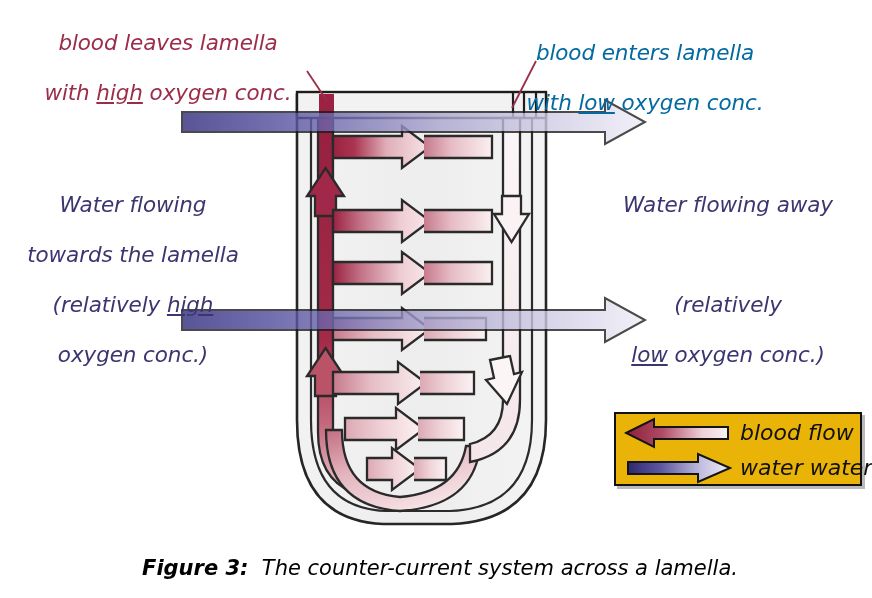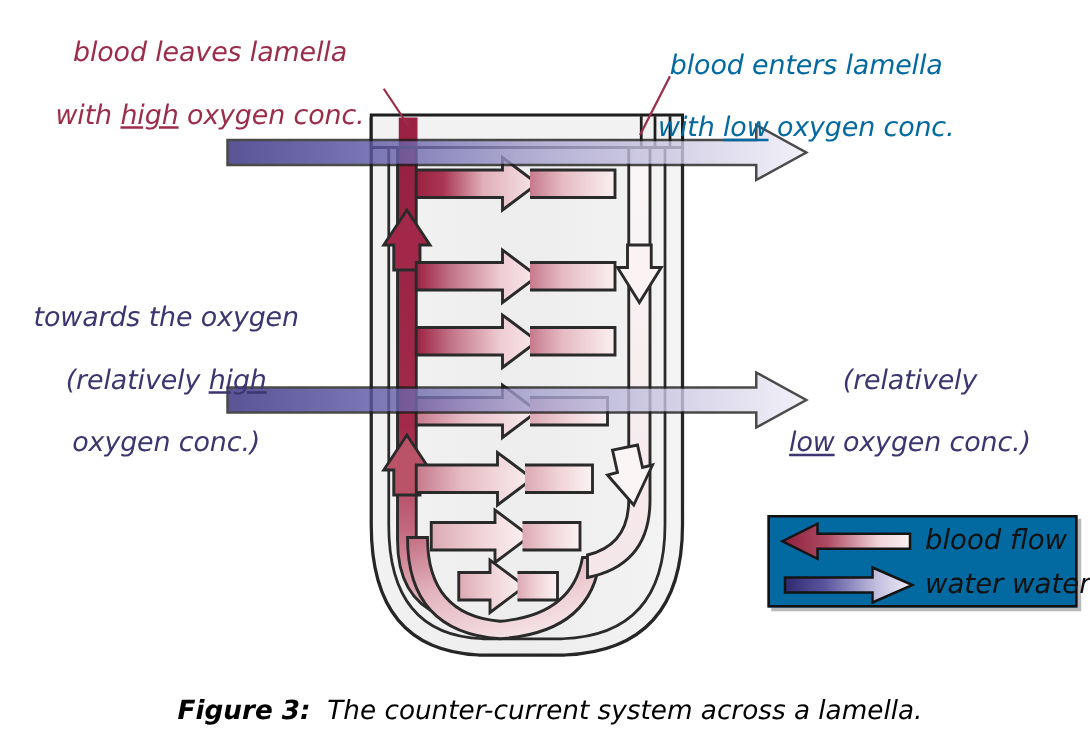--- a/index.html
+++ b/index.html
@@ -51,21 +51,21 @@
     left: 586px; top: 168px; width: 284px;
   }
 
   .legend {
     position: absolute;
     left: 614px;
     top: 412px;
     width: 248px;
     height: 74px;
     border: 2px solid #111111;
-    background: #0369a1;
+    background: #eab308;
     box-shadow: 3px 3px 0 rgba(130,130,130,0.55);
     box-sizing: border-box;
   }
   .legend-row {
     position: absolute;
     left: 0;
     width: 100%;
     height: 33px;
     display: flex;
     align-items: center;
@@ -246,28 +246,28 @@
     <span>blood leaves lamella</span><br>
     <span>with </span><span class="u">high</span><span> oxygen conc.</span>
   </div>
 
   <div class="label label-blood" id="label-blood-enters" style="color:#0369a1;">
     <span>blood enters lamella</span><br>
     <span>with </span><span class="u">low</span><span> oxygen conc.</span>
   </div>
 
   <div class="label label-water" id="label-water-in" style="color:#3B3570;">
-    <br>
-    <span>towards the oxygen</span><br>
+    <span>Water flowing</span><br>
+    <span>towards the lamella</span><br>
     <span>(relatively </span><span class="u">high</span><br>
     <span>oxygen conc.)</span>
   </div>
 
   <div class="label label-water" id="label-water-out" style="color:#3B3570;">
-    <br>
+    <span>Water flowing away</span><br>
     <br>
     <span>(relatively</span><br>
     <span class="u">low</span><span> oxygen conc.)</span>
   </div>
 
   <div class="legend">
     <div class="legend-row legend-row-1">
       <svg class="legend-arrow" viewBox="0 0 108 32">
         <defs>
           <linearGradient id="gLegBlood" x1="0" y1="0" x2="1" y2="0">

